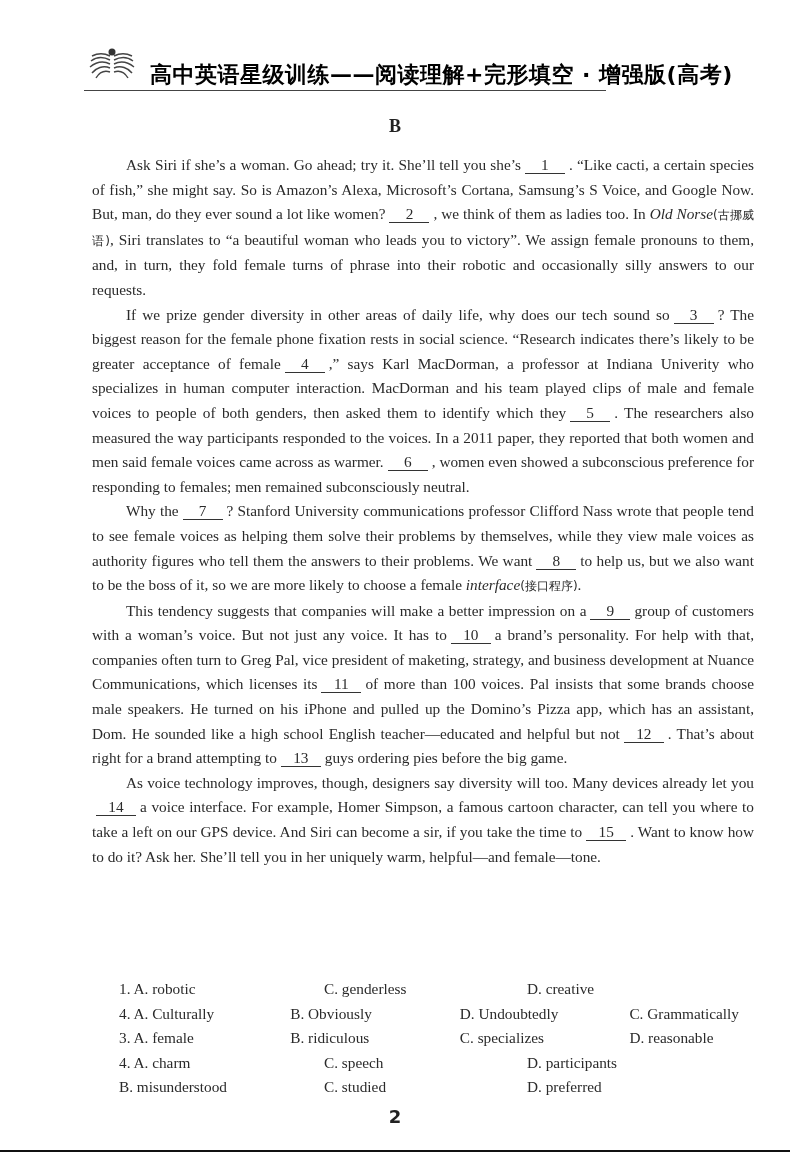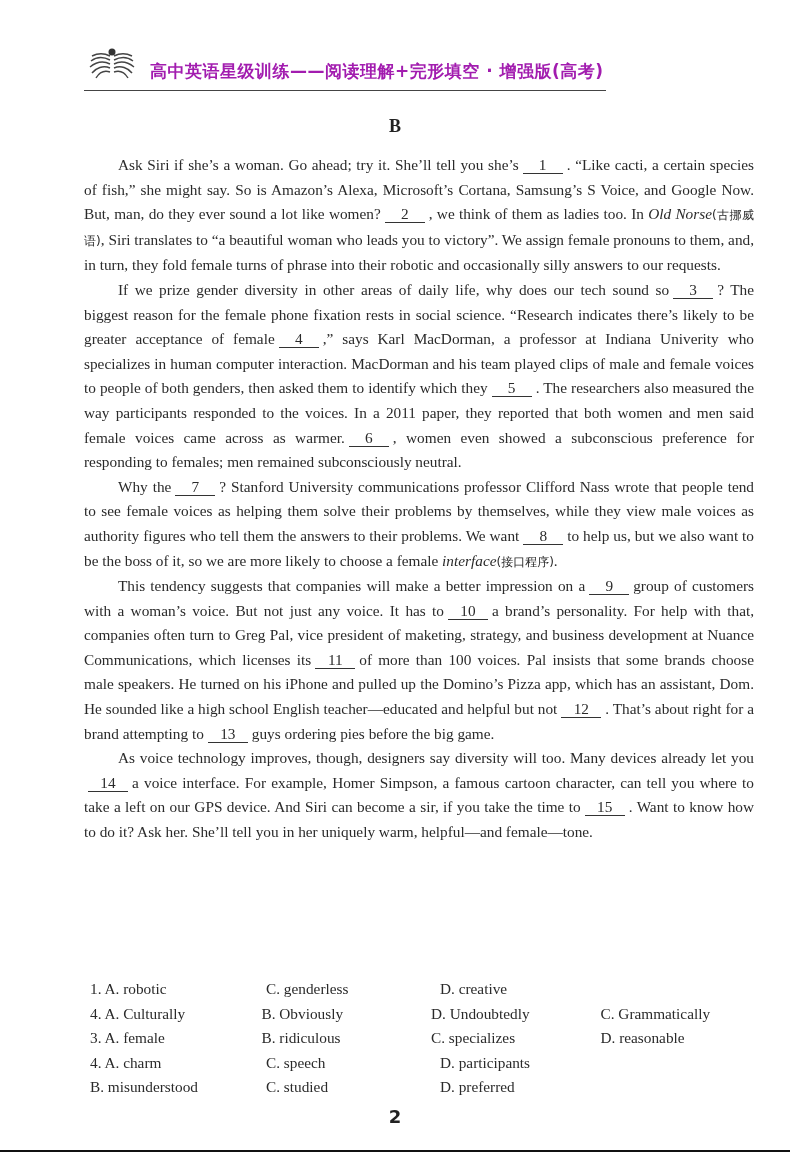--- a/index.html
+++ b/index.html
@@ -4,39 +4,39 @@
 <style>
   html, body { margin: 0; padding: 0; }
   body {
     width: 790px; height: 1159px; background: #ffffff; position: relative; overflow: hidden;
     font-family: "Liberation Serif", "DejaVu Serif", serif; color: #2a2a2a;
   }
   .header { position: absolute; left: 84px; top: 46px; width: 522px; height: 48px; }
   .logo { position: absolute; left: 4px; top: 0; width: 48px; height: 36px; }
   .header-title {
     position: absolute; left: 66px; top: 14px; font-family: "DejaVu Sans", sans-serif;
-    font-weight: bold; font-size: 17px; color: #a21caf; letter-spacing: 0.5px; white-space: nowrap;
+    font-weight: bold; font-size: 22px; color: #000000; letter-spacing: 0.5px; white-space: nowrap;
   }
   .header-rule { position: absolute; left: 0; top: 44px; width: 522px; height: 1px; background: #444; }
 
   .section-letter {
     position: absolute; left: 0; width: 790px; top: 116px; text-align: center;
     font-weight: bold; font-size: 18px; color: #222;
   }
   .passage { position: absolute; left: 84px; top: 153px; width: 670px; font-size: 15.3px; line-height: 24.6px; }
-  .passage p { margin: 0 0 0 0; text-indent: 34px; text-align: justify; }
+  .passage p { margin: 0 0 0 8px; text-indent: 34px; text-align: justify; }
   .blank {
     display: inline-block; min-width: 40px; border-bottom: 1px solid #333; text-align: center;
     line-height: 16px; margin: 0 4px; text-indent: 0;
   }
   .cn { font-family: "DejaVu Sans", sans-serif; font-size: 12px; }
 
   .options { position: absolute; left: 90px; top: 980px; width: 680px; font-size: 15.3px; }
   .opt-row { display: flex; height: 24.5px; }
-  .opt { width: 174px; white-space: nowrap; }
+  .opt { width: 174px; white-space: nowrap; margin-left: 29px; }
   .opt:first-child { width: 176px; }
   .page-number {
     position: absolute; left: 0; width: 790px; top: 1106px; text-align: center;
     font-family: "DejaVu Sans", sans-serif; font-weight: bold; font-size: 18px; color: #222;
   }
   .bottom-rule { position: absolute; left: 0; top: 1150px; width: 790px; height: 2px; background: #111; }
 </style>
 </head>
 <body>
 

